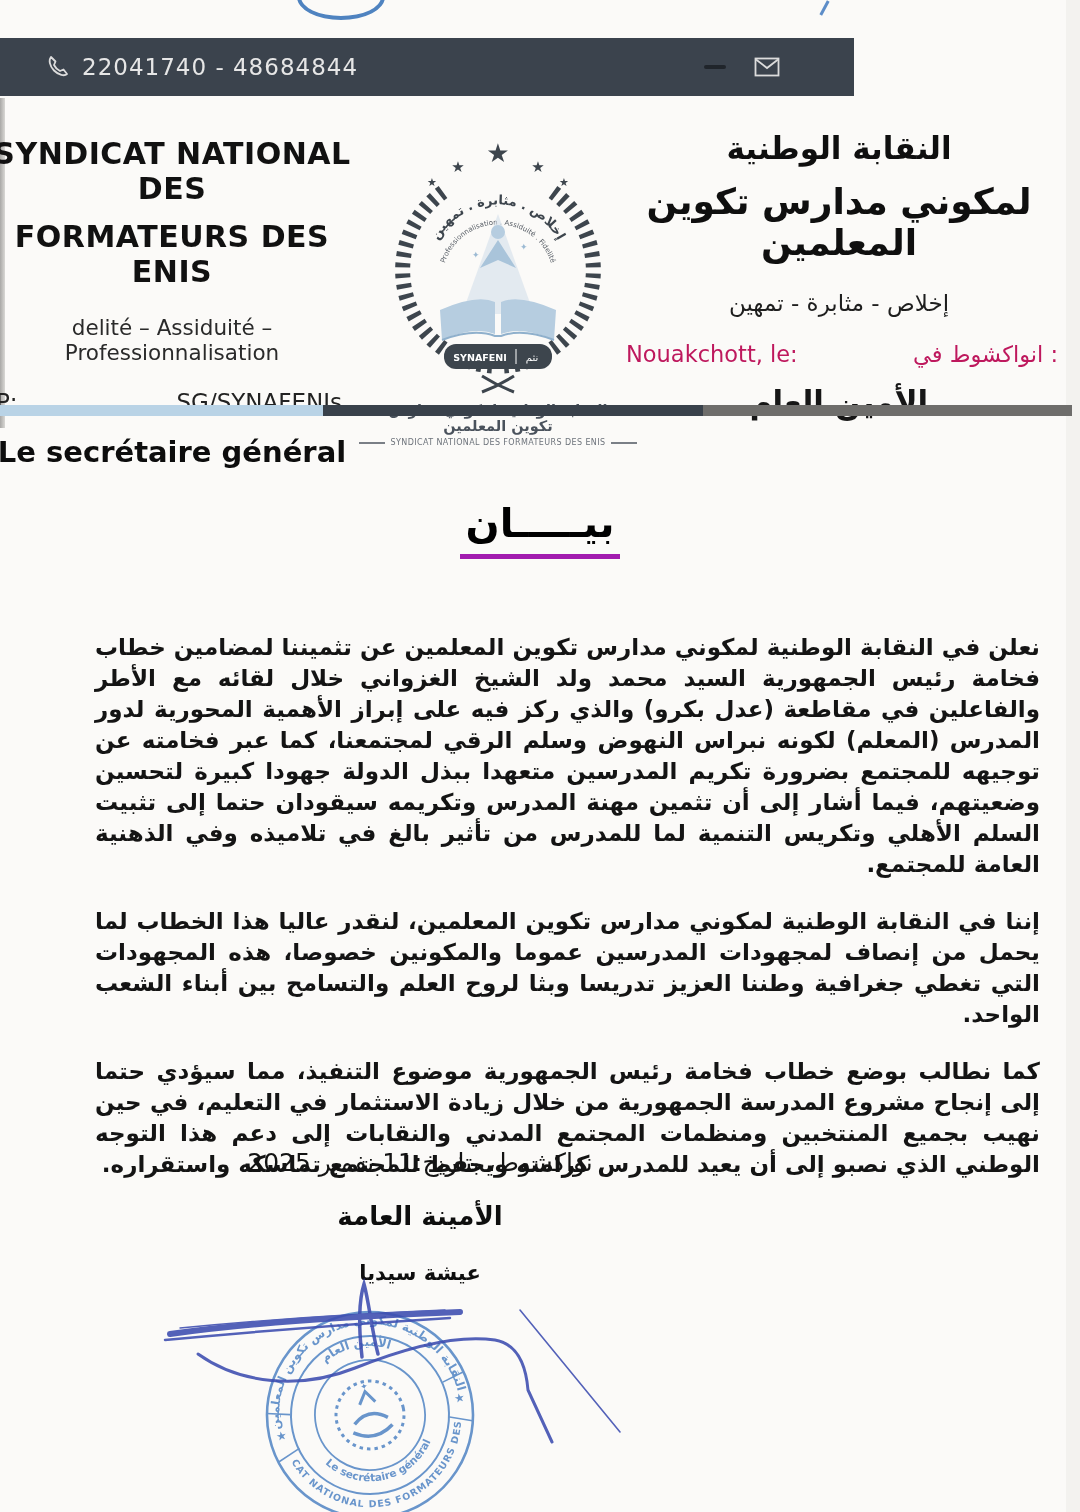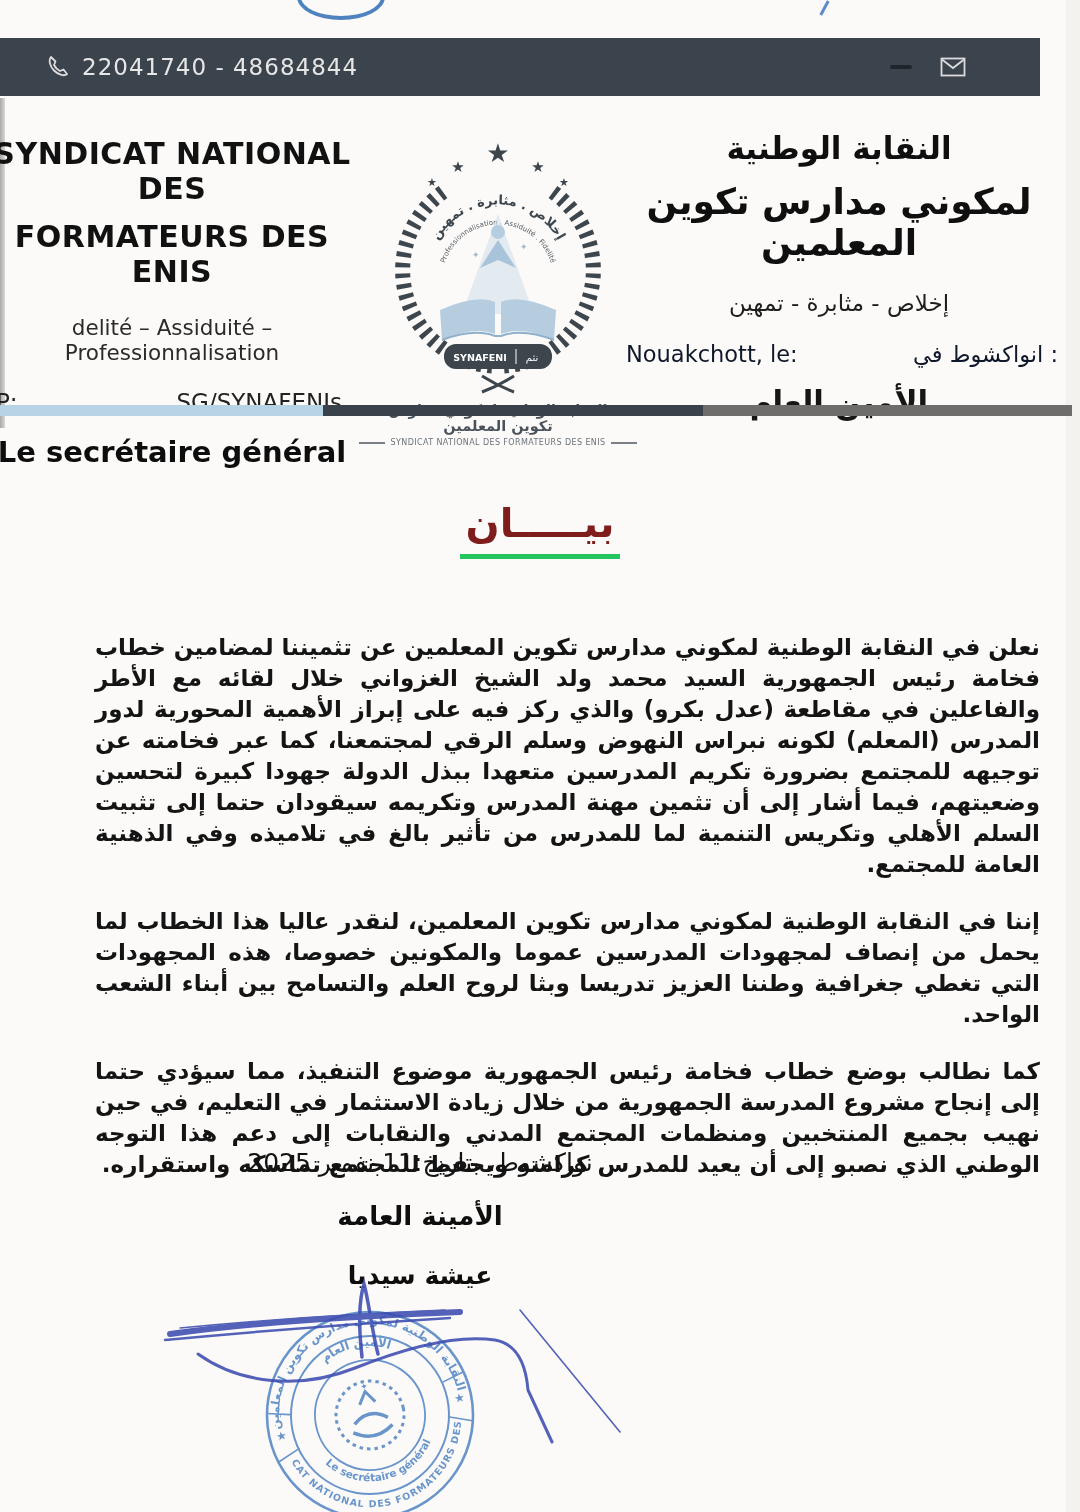--- a/index.html
+++ b/index.html
@@ -4,59 +4,59 @@
 <style>
   html,body{margin:0;padding:0;background:#e9e7e4;}
   .page{position:relative;width:1080px;height:1512px;background:#fbfaf8;overflow:hidden;
         font-family:"DejaVu Sans","Liberation Sans",sans-serif;color:#161616;}
   
   .right-margin{position:absolute;left:1066px;top:0;width:14px;height:100%;background:#f3f2ef;}
   .left-scan-line{position:absolute;left:0;top:98px;width:5px;height:330px;background:linear-gradient(90deg,#a9a8a6,#d9d8d5);}
   .top-arc{position:absolute;left:297px;top:-26px;width:80px;height:38px;border:4px solid #4f83c0;border-radius:50%;background:transparent;}
   .top-tick{position:absolute;left:823px;top:0px;width:3px;height:16px;background:#5d8dc8;transform:rotate(28deg);}
   
-  .topbar{position:absolute;left:0;top:38px;width:1040px;height:58px;background:#3b434d;
+  .topbar{position:absolute;left:0;top:38px;width:854px;height:58px;background:#3b434d;
           display:flex;align-items:center;justify-content:space-between;color:#e6e6e6;}
   .contact{display:flex;align-items:center;gap:12px;font-size:23px;letter-spacing:1px;}
   .contact.phone{margin-left:46px;}
   .contact.mail{margin-right:74px;}
   .ink-dash{width:22px;height:4px;background:#20252b;margin-right:16px;border-radius:2px;}
   
   .hdr-left{position:absolute;left:-12px;top:136px;width:368px;text-align:center;}
   .hdr-left .org{font-size:30px;font-weight:bold;letter-spacing:.5px;color:#111;}
   .hdr-left .org2{margin-top:13px;}
   .hdr-left .motto{margin-top:26px;font-size:21.5px;color:#2a2a2a;}
   .hdr-left .refrow{margin-top:24px;display:flex;justify-content:space-between;align-items:baseline;padding:0 14px 0 8px;font-size:23px;color:#222;}
   .hdr-left .role{margin-top:20px;font-size:29px;font-weight:bold;color:#0d0d0d;}
   .logo-wrap{position:absolute;left:382px;top:128px;width:232px;text-align:center;}
   .logo-caption-ar{margin-top:2px;font-size:14.5px;font-weight:bold;color:#4a525c;direction:rtl;}
   .logo-caption-fr{margin-top:4px;display:flex;align-items:center;gap:6px;justify-content:center;color:#6d737b;font-size:8px;letter-spacing:.4px;white-space:nowrap;}
   .logo-caption-fr .dash{flex:0 0 26px;height:2px;background:#7a7f86;}
   .hdr-right{position:absolute;left:608px;top:130px;width:462px;text-align:center;direction:rtl;}
   .hdr-right .org{font-size:31px;font-weight:bold;color:#0f0f0f;}
   .hdr-right .org2{margin-top:15px;font-size:36px;}
   .hdr-right .motto{margin-top:27px;font-size:23px;color:#1e1e1e;}
-  .hdr-right .placerow{margin-top:25px;display:flex;direction:ltr;justify-content:space-between;padding:0 12px 0 18px;font-size:22.5px;color:#0f172a;}
+  .hdr-right .placerow{margin-top:25px;display:flex;direction:ltr;justify-content:space-between;padding:0 12px 0 18px;font-size:22.5px;color:#be185d;}
   .hdr-right .role{margin-top:17px;font-size:31px;font-weight:bold;}
   
   .divider{position:absolute;left:0;top:405px;height:11px;display:flex;}
   .divider .seg1{width:323px;background:#b9d3e6;}
   .divider .seg2{width:380px;background:#39414b;}
   .divider .seg3{width:369px;background:#6e6d6b;}
   
   .doc-title{position:absolute;left:0;top:500px;width:1080px;text-align:center;}
-  .doc-title span{display:inline-block;font-size:40px;font-weight:bold;color:#7f1d1d;
-                  border-bottom:5px solid #22c55e;padding:0 6px 8px 6px;}
+  .doc-title span{display:inline-block;font-size:40px;font-weight:bold;color:#000000;
+                  border-bottom:5px solid #a21caf;padding:0 6px 8px 6px;}
   .body-text{position:absolute;left:95px;top:632px;width:945px;direction:rtl;text-align:justify;
              font-size:23px;line-height:31px;color:#141414;font-weight:bold;}
   .body-text p{margin:0 0 26px 0;}
   .sig-block{position:absolute;left:170px;top:1148px;width:500px;text-align:center;direction:rtl;}
   .sig-date{font-size:25px;color:#131313;}
   .sig-title{margin-top:24px;font-size:26px;font-weight:bold;color:#0e0e0e;}
-  .sig-name{margin-top:30px;font-size:25px;font-weight:bold;color:#0e0e0e;}
+  .sig-name{margin-top:30px;font-size:21px;font-weight:bold;color:#0e0e0e;}
   
   .stamp{position:absolute;left:250px;top:1295px;opacity:.92;}
   .signature{position:absolute;left:150px;top:1262px;}
 </style>
 </head>
 <body>
 
 <div class="page">
 
   <div class="right-margin"></div>

